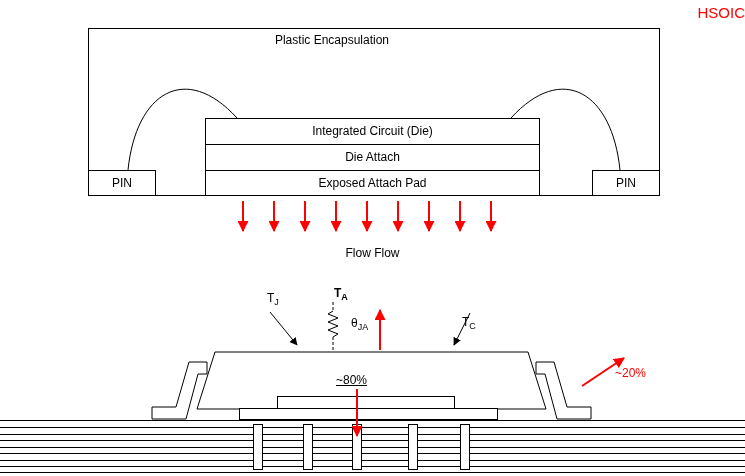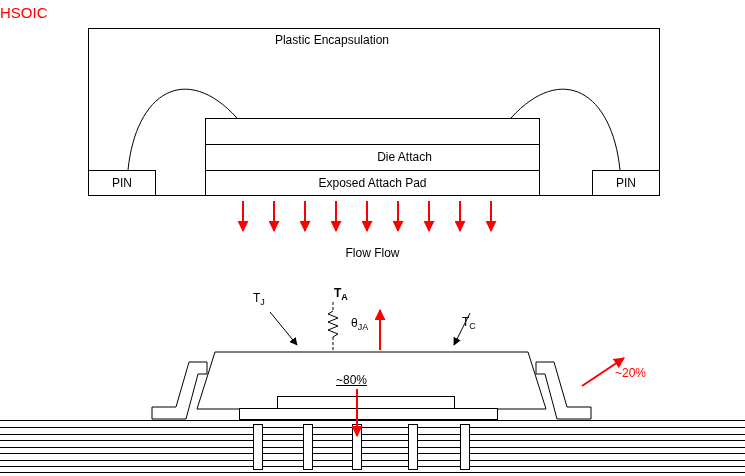--- a/index.html
+++ b/index.html
@@ -3,21 +3,21 @@
 <meta charset="utf-8">
 <style>
   * { margin:0; padding:0; box-sizing:border-box; }
   html,body { background:#ffffff; }
   body { font-family:"Liberation Sans", sans-serif; }
   .stage { position:relative; width:745px; height:476px; background:#ffffff; overflow:hidden; }
   .stage svg { position:absolute; left:0; top:0; }
   .lbl { position:absolute; font-size:12px; line-height:14px; color:#000; white-space:nowrap; }
   .lbl sub { font-size:9px; }
   .ctr { text-align:center; }
-  .title { position:absolute; left:0; width:745px; top:4px; text-align:left;
+  .title { position:absolute; left:0; width:745px; top:4px; text-align:right;
            font-size:15px; line-height:17px; color:#ff0000; }
   .red { color:#ff0000;margin-top:28px; }
 </style>
 </head>
 <body>
 
 <div class="stage">
 
   <svg width="745" height="476" viewBox="0 0 745 476">
     <defs>
@@ -89,32 +89,33 @@
       <line x1="380" y1="350" x2="380" y2="310" stroke="#ff0000" stroke-width="2" marker-end="url(#ar)"></line>
       <line x1="357" y1="389" x2="357" y2="436" stroke="#ff0000" stroke-width="2" marker-end="url(#ar)"></line>
       <line x1="582" y1="386" x2="624" y2="358" stroke="#ff0000" stroke-width="2" marker-end="url(#ar)"></line>
     </g>
   </svg>
 
   <div class="title">HSOIC</div>
 
   <div class="lbl ctr" style="left:88px;width:488px;top:33px;">Plastic Encapsulation</div>
 
+  <div class="lbl ctr" style="left:205px;width:335px;top:124px;">Integrated Circuit (Die)</div>
 
-  <div class="lbl ctr" style="left:205px;width:335px;top:150px;margin-left:32px;">Die Attach</div>
+  <div class="lbl ctr" style="left:205px;width:335px;top:150px;">Die Attach</div>
 
   <div class="lbl ctr" style="left:205px;width:335px;top:176px;">Exposed Attach Pad</div>
 
   <div class="lbl ctr" style="left:88px;width:68px;top:176px;">PIN</div>
 
   <div class="lbl ctr" style="left:592px;width:68px;top:176px;">PIN</div>
 
   <div class="lbl ctr" style="left:0;width:745px;top:246px;">Flow Flow</div>
 
-  <div class="lbl" style="left:253px;top:291px;">
+  <div class="lbl" style="left:267px;top:291px;">
     <span>T</span><sub>J</sub>
   </div>
 
   <div class="lbl" style="left:334px;top:286px;font-weight:bold;">
     <span>T</span><sub>A</sub>
   </div>
 
   <div class="lbl" style="left:462px;top:294px;margin-top:21px;">
     <span>T</span><sub>C</sub>
   </div>

